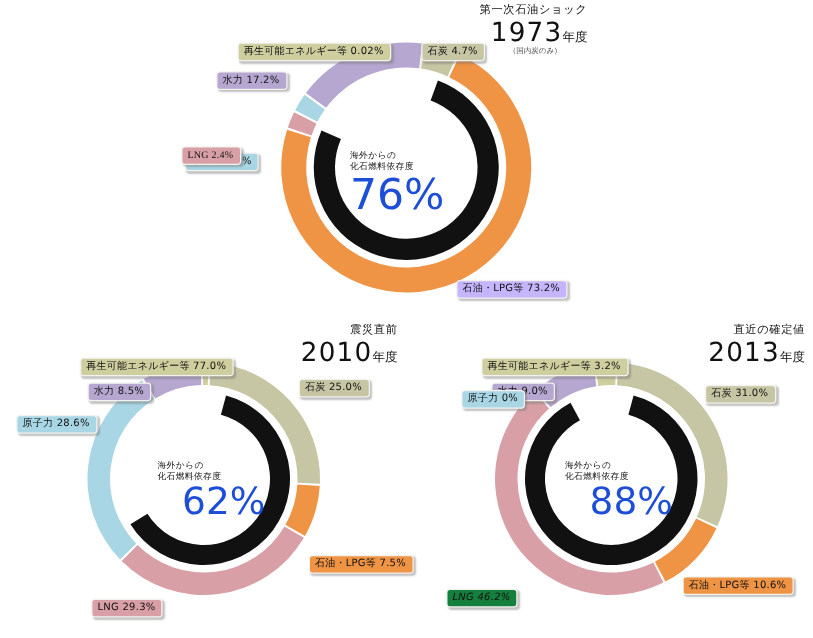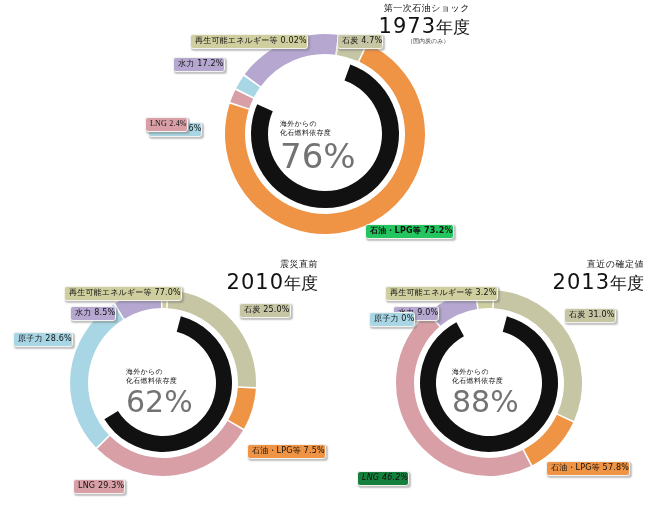--- a/index.html
+++ b/index.html
@@ -34,21 +34,21 @@
   }
   .chart-year {
     font-size: 21px;
     letter-spacing: 1px;
     color: #111;
     line-height: 24px;
     white-space: nowrap;
     font-weight: 400;
   }
   .chart-year .yr-suffix {
-    font-size: 17px;
+    font-size: 10px;
     letter-spacing: 0px;
   }
   .donut-wrap {
     position: absolute;
   }
   .donut-wrap svg {
     display: block;
     overflow: visible;
   }
   .center-cap {
@@ -61,32 +61,33 @@
     line-height: 9px;
     color: #111;
     letter-spacing: 0.3px;
     white-space: nowrap;
     text-align: left;
   }
   .center-cap .cap-pct {
     font-size: 34px;
     line-height: 36px;
     letter-spacing: 0px;
-    color: #737373;
+    color: #1d4ed8;
     text-align: left;
   }
   .center-cap.small .cap-pct {
     font-size: 30px;
     line-height: 32px;
+    text-align: center;
   }
   .tag {
     position: absolute;
     font-size: 8px;
     line-height: 10px;
-    padding: 1px 0 2px 4px;
+    padding: 1px 5px 2px 4px;
     border-radius: 3px;
     border: 1px solid #f2f2ee;
     white-space: nowrap;
     color: #111;
     letter-spacing: 0.2px;
     box-shadow: 1.5px 1.5px 1.5px rgba(120,120,120,0.45);
     box-sizing: border-box;
   }
   .tag-note {
     position: absolute;
@@ -120,21 +121,21 @@
     <div class="cap-lead">海外からの</div>
     <div class="cap-lead">化石燃料依存度</div>
     <div class="cap-pct">76%</div>
   </div>
   <div class="tag" style="left:10px; top:32px; background:#cfce9f;">再生可能エネルギー等  0.02%</div>
   <div class="tag" style="left:-7px; top:55px; background:#b5a7d0;">水力  17.2%</div>
   <div class="tag" style="left:-32px; top:92px; background:#a9d6e5;margin-top:28px;">原子力  2.6%</div>
   <div class="tag" style="left:-35px; top:115px; background:#d8a0a6;font-family:Liberation Serif, serif;">LNG  2.4%</div>
   <div class="tag" style="left:157px; top:32px; background:#c6c5a4;">石炭  4.7%</div>
   <div class="tag-note" style="left:227px; top:35px;">（国内炭のみ）</div>
-  <div class="tag" style="left:185px; top:222px; background:#22c55e;font-weight:bold;">石油・LPG等  73.2%</div>
+  <div class="tag" style="left:185px; top:222px; background:#c4b5fd;">石油・LPG等  73.2%</div>
 </div>
 
 <div class="chart-block" id="block-2010" style="left:8px; top:258px; width:310px; height:250px;">
   <div class="chart-title-group">
     <div class="chart-subtitle">震災直前</div>
     <div class="chart-year"><span>2010</span><span class="yr-suffix">年度</span></div>
   </div>
   <div class="donut-wrap" id="donut-2010" style="left:62px; top:32px;">
       <svg width="186" height="186" viewBox="0 0 186 186">
         <path d="M 98.75851843916509 0.17845365764586063 A 93 93 0 0 1 185.9149892825564 96.97552092466198 L 167.93144296980358 96.20606526182416 A 75 75 0 0 0 97.64396648319764 18.14391424003699 Z" fill="#c6c5a4"></path>
@@ -177,14 +178,14 @@
   <div class="center-cap small" id="cap-2013" style="left:122px; top:110px; width:106px;">
     <div class="cap-lead">海外からの</div>
     <div class="cap-lead">化石燃料依存度</div>
     <div class="cap-pct">88%</div>
   </div>
   <div class="tag" style="left:55px; top:28px; background:#cfce9f;">再生可能エネルギー等  3.2%</div>
   <div class="tag" style="left:63px; top:48px; background:#b5a7d0;">水力  9.0%</div>
   <div class="tag" style="left:31px; top:54px; background:#a9d6e5; top:54px;margin-left:8px;">原子力  0%</div>
   <div class="tag" style="left:27px; top:213px; background:#15803d;font-style:italic;">LNG  46.2%</div>
   <div class="tag" style="left:234px; top:50px; background:#c6c5a4;text-align:right;">石炭  31.0%</div>
-  <div class="tag" style="left:216px; top:203px; background:#ef9344;">石油・LPG等  57.8%</div>
+  <div class="tag" style="left:216px; top:203px; background:#ef9344;">石油・LPG等  10.6%</div>
 </div>
 
 </body></html>

